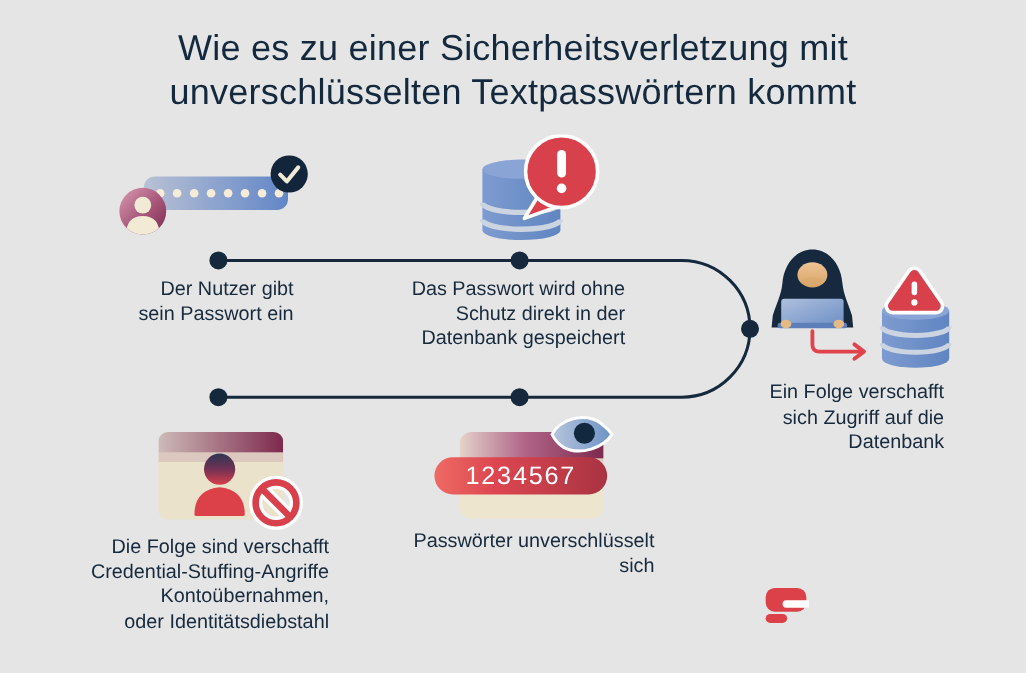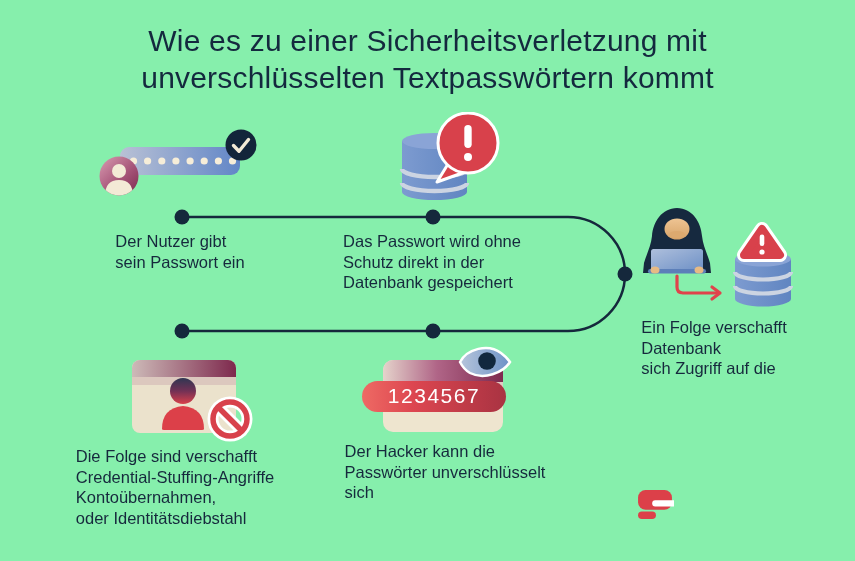--- a/index.html
+++ b/index.html
@@ -1,28 +1,28 @@
 <!DOCTYPE html>
 <html><head>
 <meta charset="utf-8">
 <style>
   html,body{margin:0;padding:0;background:#fff;}
   .canvas{
-    position:relative;width:855px;height:561px;background:#86efac;overflow:hidden;
+    position:relative;width:855px;height:561px;background:#e5e5e5;overflow:hidden;
     font-family:"Liberation Sans","DejaVu Sans",sans-serif;color:#14293e;
   }
   .title{
     position:absolute;top:22px;left:50%;transform:translateX(-50%);
     width:700px;text-align:center;font-size:30px;line-height:37px;
     font-weight:500;color:#14293e;letter-spacing:0.2px;
   }
   .timeline{position:absolute;left:0;top:0;}
   .icon{position:absolute;}
   .step-label{
-    position:absolute;transform:translateX(-50%);text-align:left;
+    position:absolute;transform:translateX(-50%);text-align:right;
     font-size:16.5px;line-height:20.5px;color:#16293d;
   }
   .step-label div{white-space:nowrap;}
   .logo-word{
     position:absolute;left:680px;top:487px;
     font-family:"Liberation Serif","DejaVu Serif",serif;
     font-weight:700;font-size:24px;line-height:32px;color:#dc4049;letter-spacing:-0.3px;
   }
 </style>
 </head>
@@ -194,26 +194,25 @@
   </div>
 
   <div class="step-label" style="left:432px;top:231px;">
     <div>Das Passwort wird ohne</div>
     <div>Schutz direkt in der</div>
     <div>Datenbank gespeichert</div>
   </div>
 
   <div class="step-label" style="left:714px;top:317px;">
     <div>Ein Folge verschafft</div>
+    <div>sich Zugriff auf die</div>
     <div>Datenbank</div>
-    <div>sich Zugriff auf die</div>
   </div>
 
   <div class="step-label" style="left:445px;top:441px;">
-    <div>Der Hacker kann die</div>
     <div>Passwörter unverschlüsselt</div>
     <div>sich</div>
   </div>
 
   <div class="step-label" style="left:175px;top:446px;">
     <div>Die Folge sind verschafft</div>
     <div>Credential-Stuffing-Angriffe</div>
     <div>Kontoübernahmen,</div>
     <div>oder Identitätsdiebstahl</div>
   </div>

